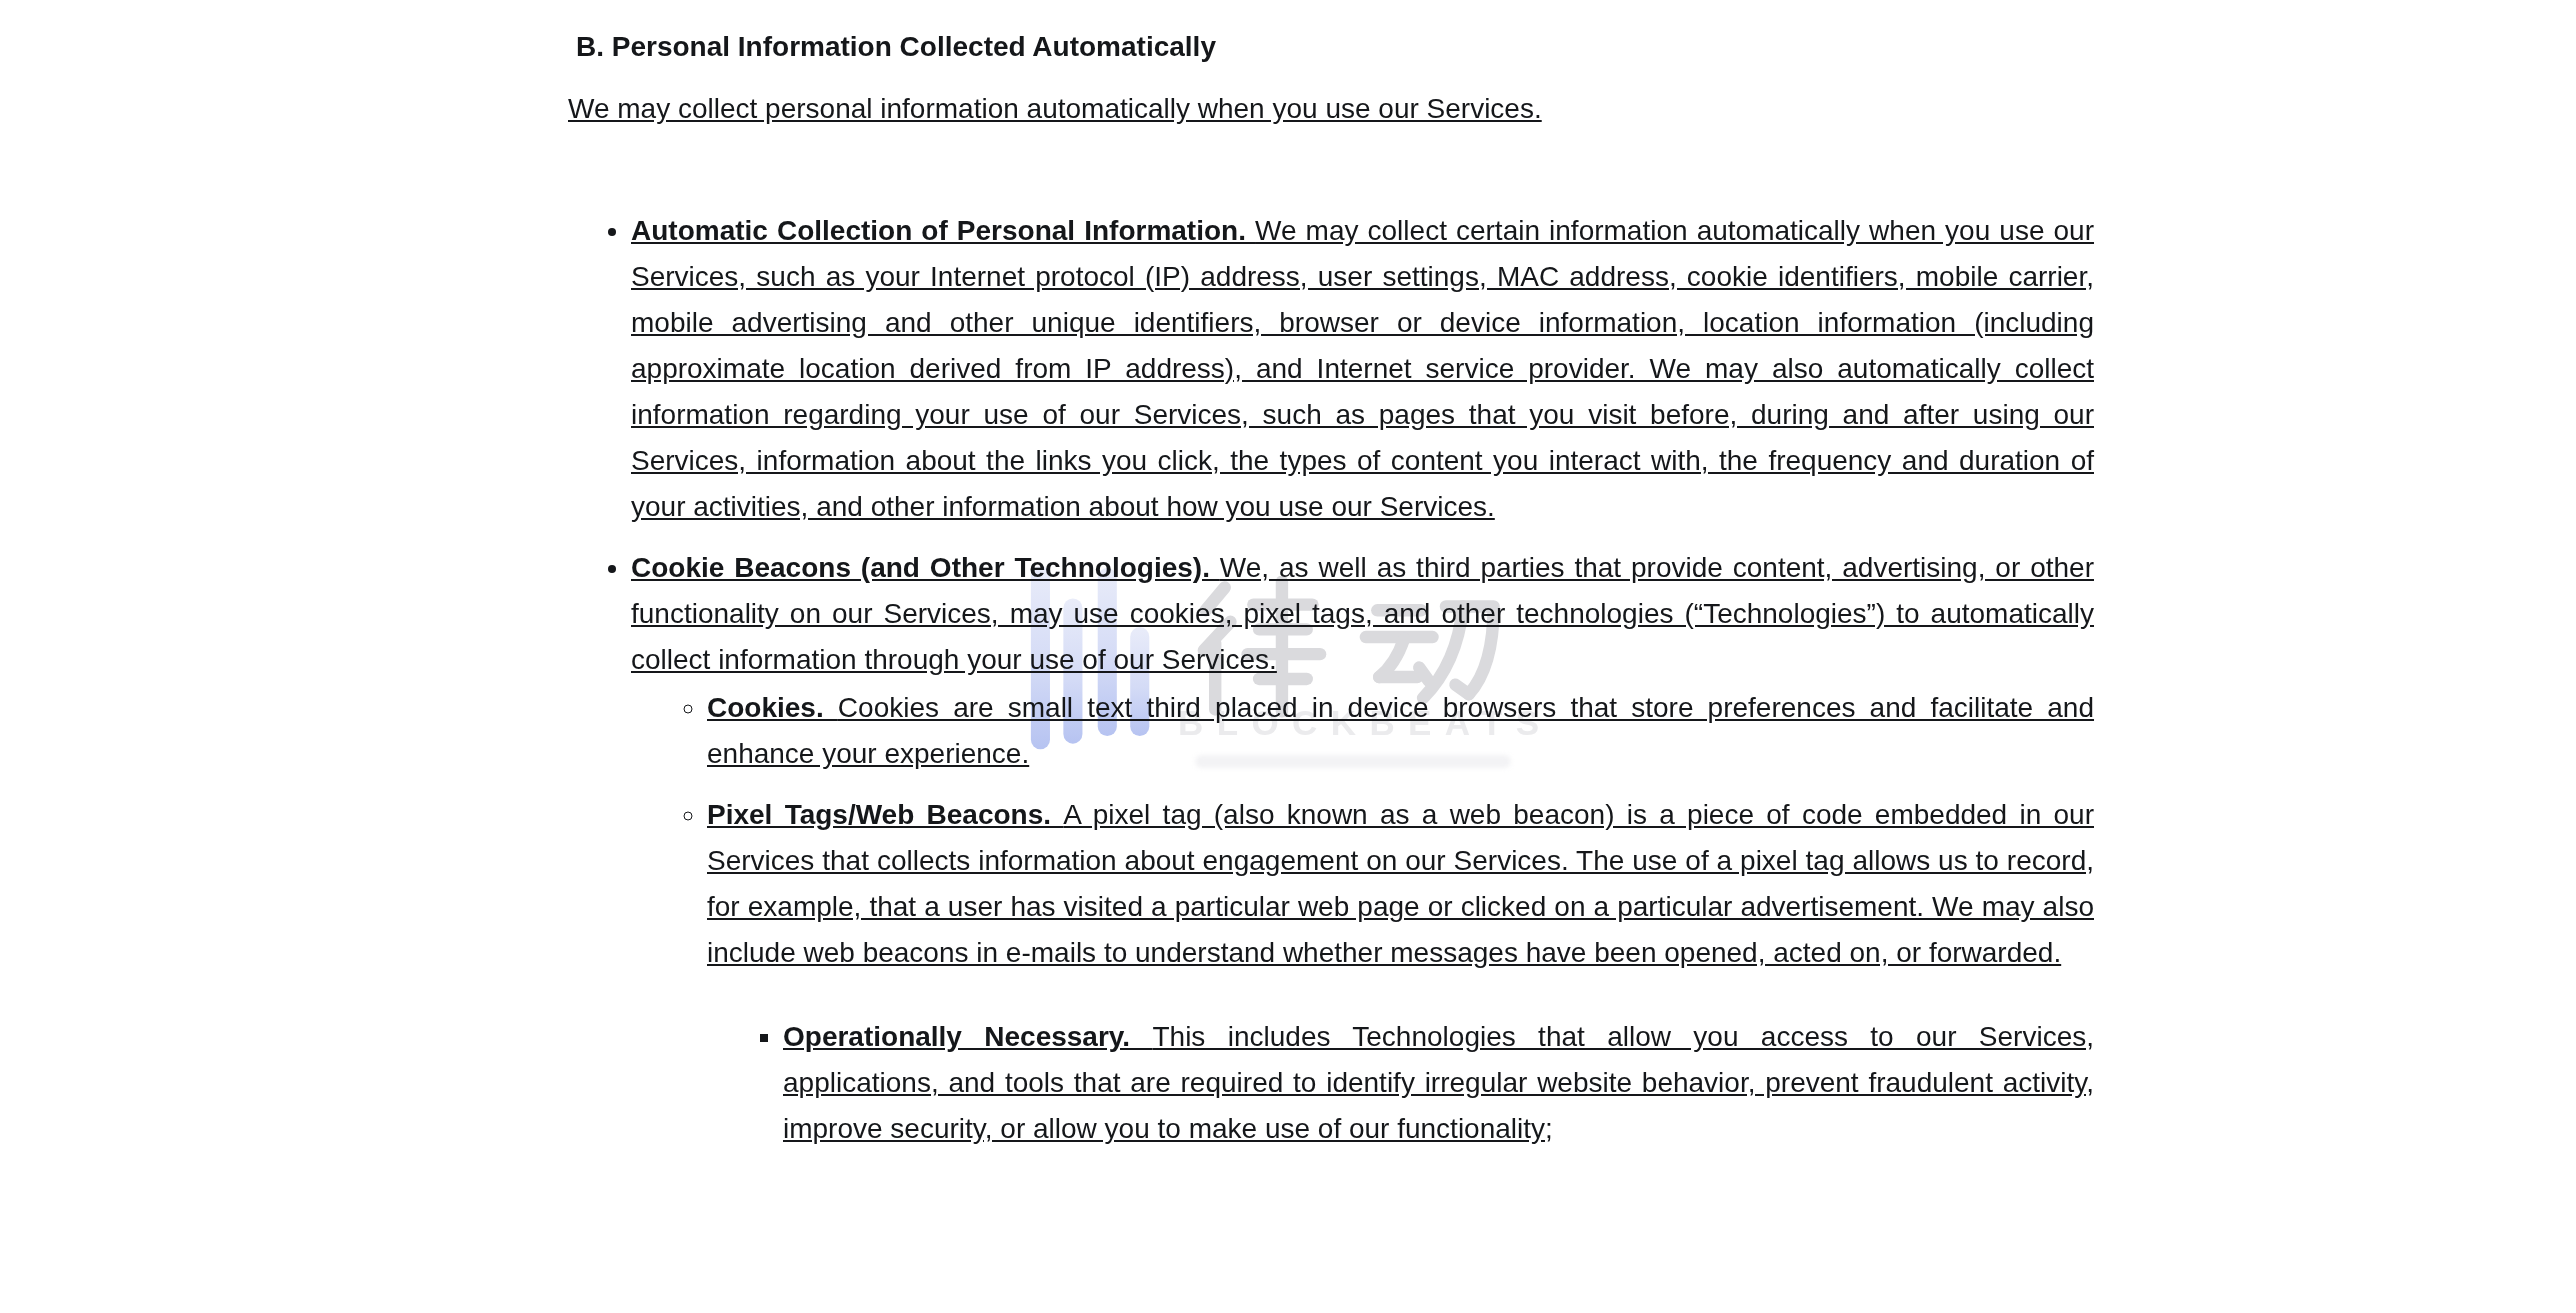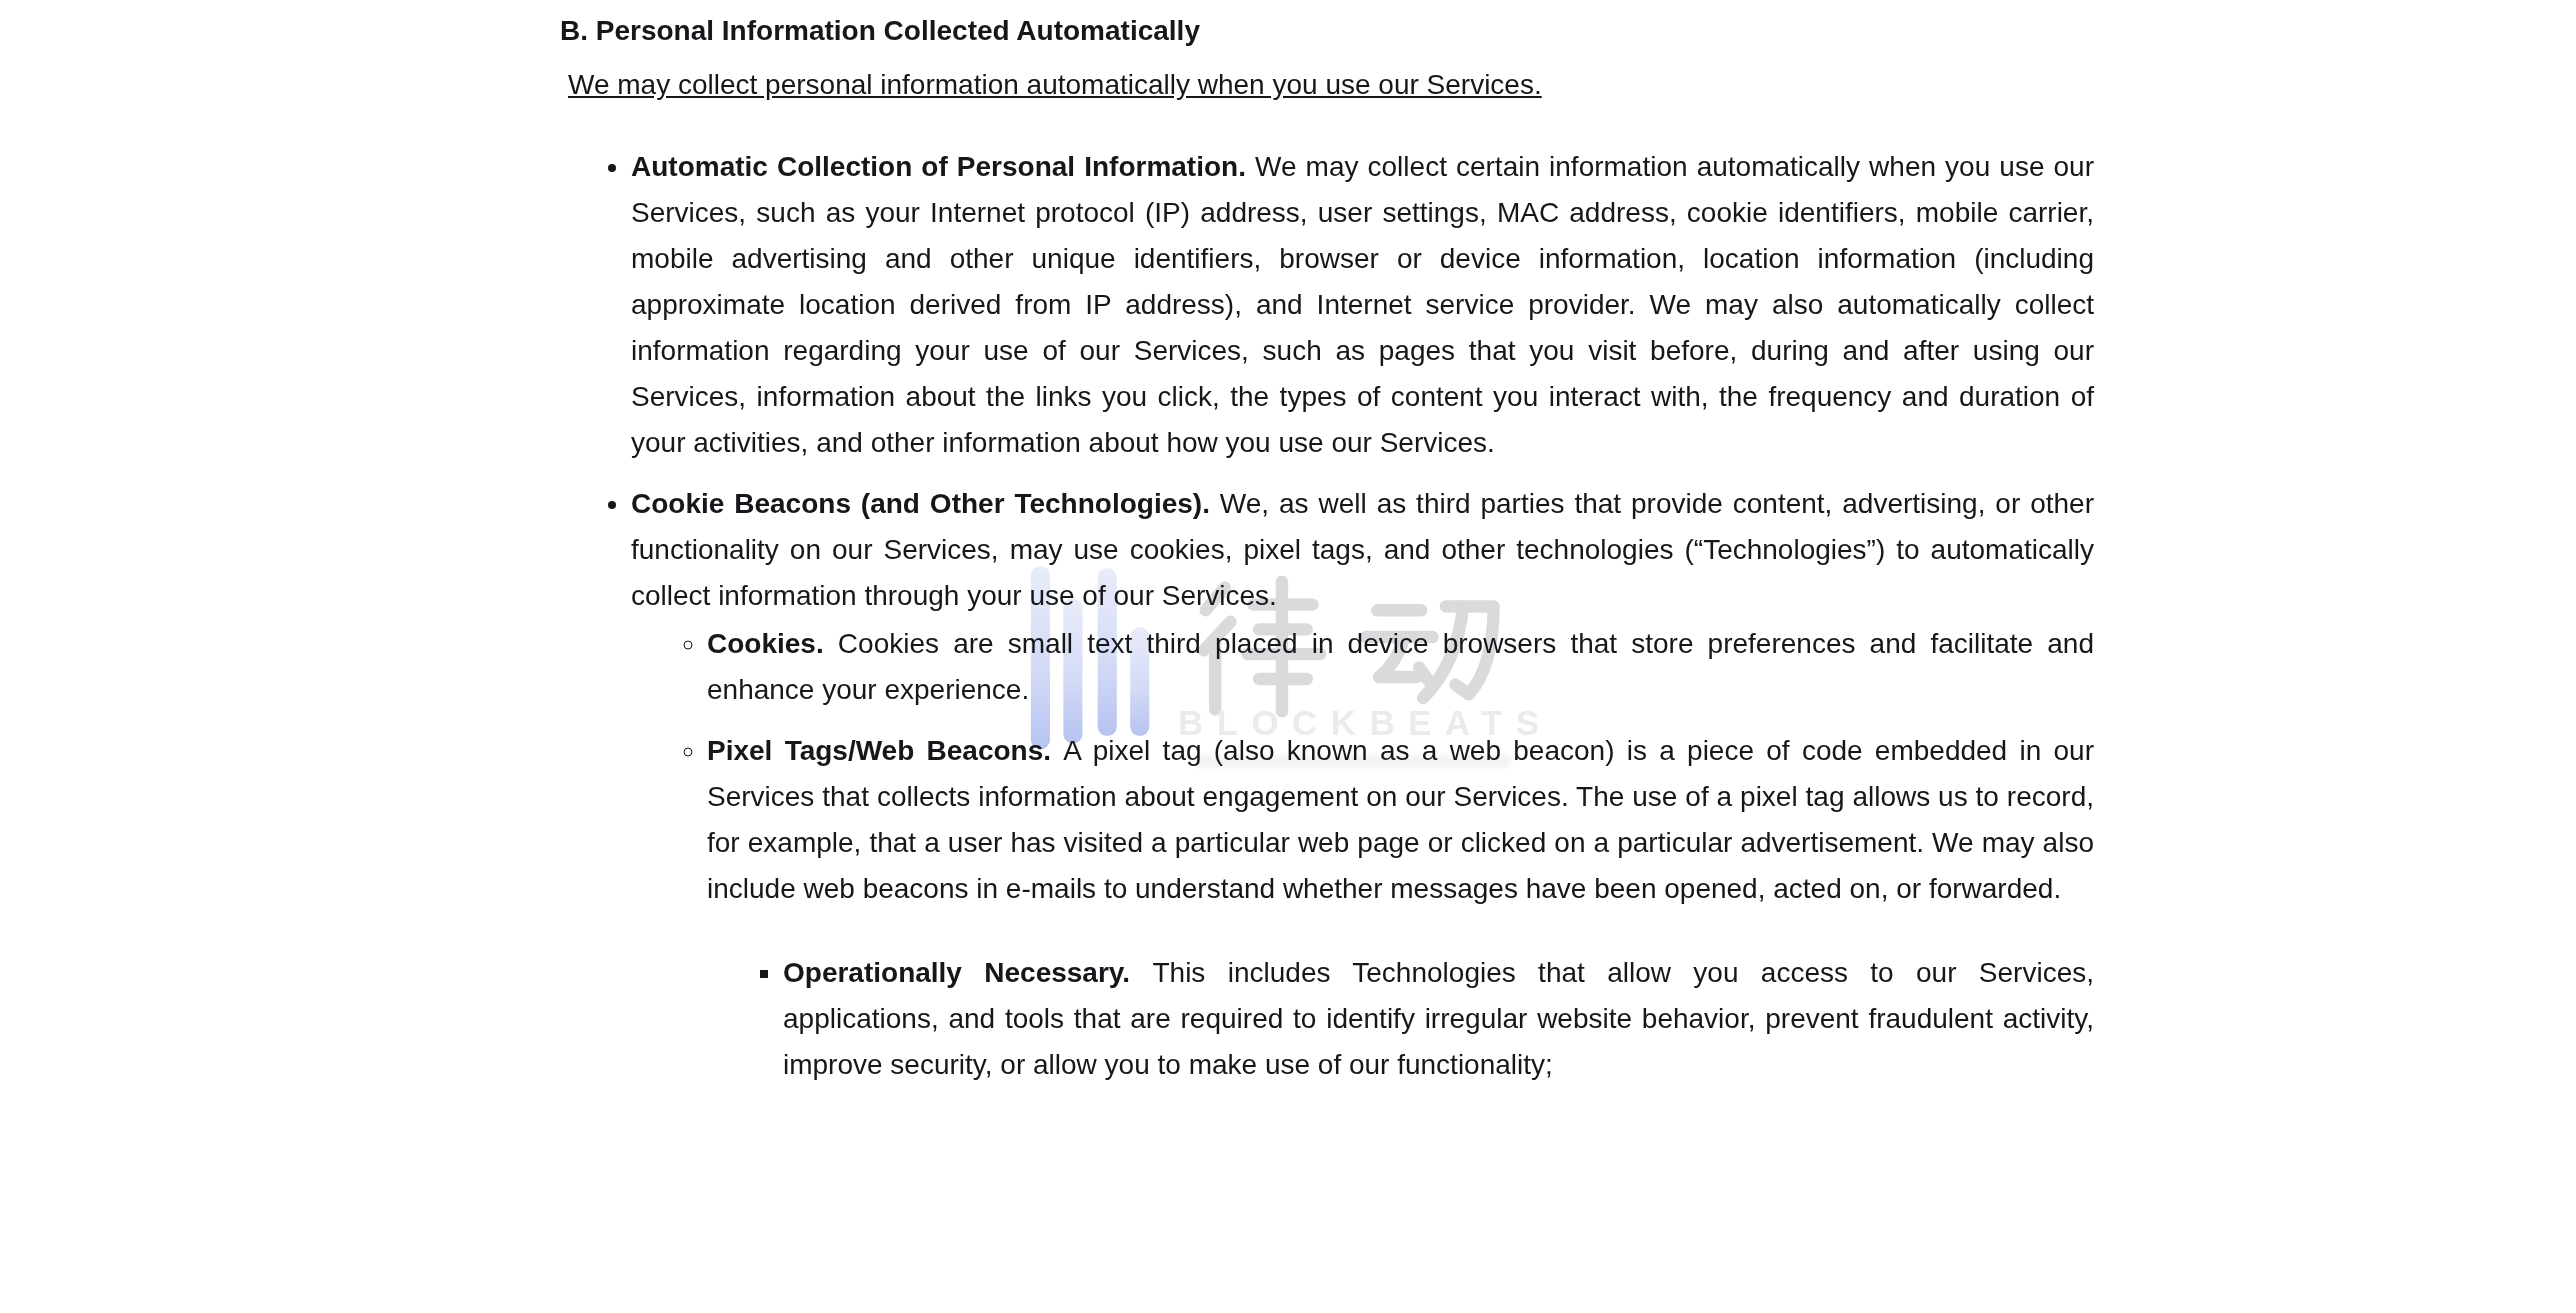--- a/index.html
+++ b/index.html
@@ -22,24 +22,24 @@
   .wm-subrow{
     position:absolute;left:1195px;top:755px;width:316px;height:13.4px;
     background:#f3f3f5;border-radius:6.7px;filter:blur(1.9px);
   }
 
   
   .content{
     position:relative;z-index:1;
     padding:7.6px 0 0 560px;width:1534px;box-sizing:content-box;
   }
-  .heading{font-size:28px;font-weight:700;line-height:46px;margin:0;}
+  .heading{font-size:28px;font-weight:700;line-height:46px;margin:16px;}
   .intro{margin:8px;text-decoration:underline;}
   ul{margin:0;padding:0;list-style-position:outside;}
-  .l1{margin-top:36px;padding-left:71px;list-style-type:disc;}
+  .l1{margin-top:76px;padding-left:71px;list-style-type:disc;text-decoration:underline;}
   .l1 > li + li{margin-top:15.3px;}
   .l2{margin-top:1.9px;padding-left:76px;list-style-type:circle;}
   .l2 > li + li{margin-top:15.3px;}
   .l3{margin-top:38px;padding-left:76px;list-style-type:square;}
   li::marker{color:#15171a;}
   .jp{margin:0;text-align:justify;}
   .jp strong{font-weight:700;}
   .uses{margin:46px 0 0 0;}
 </style>
 </head>

